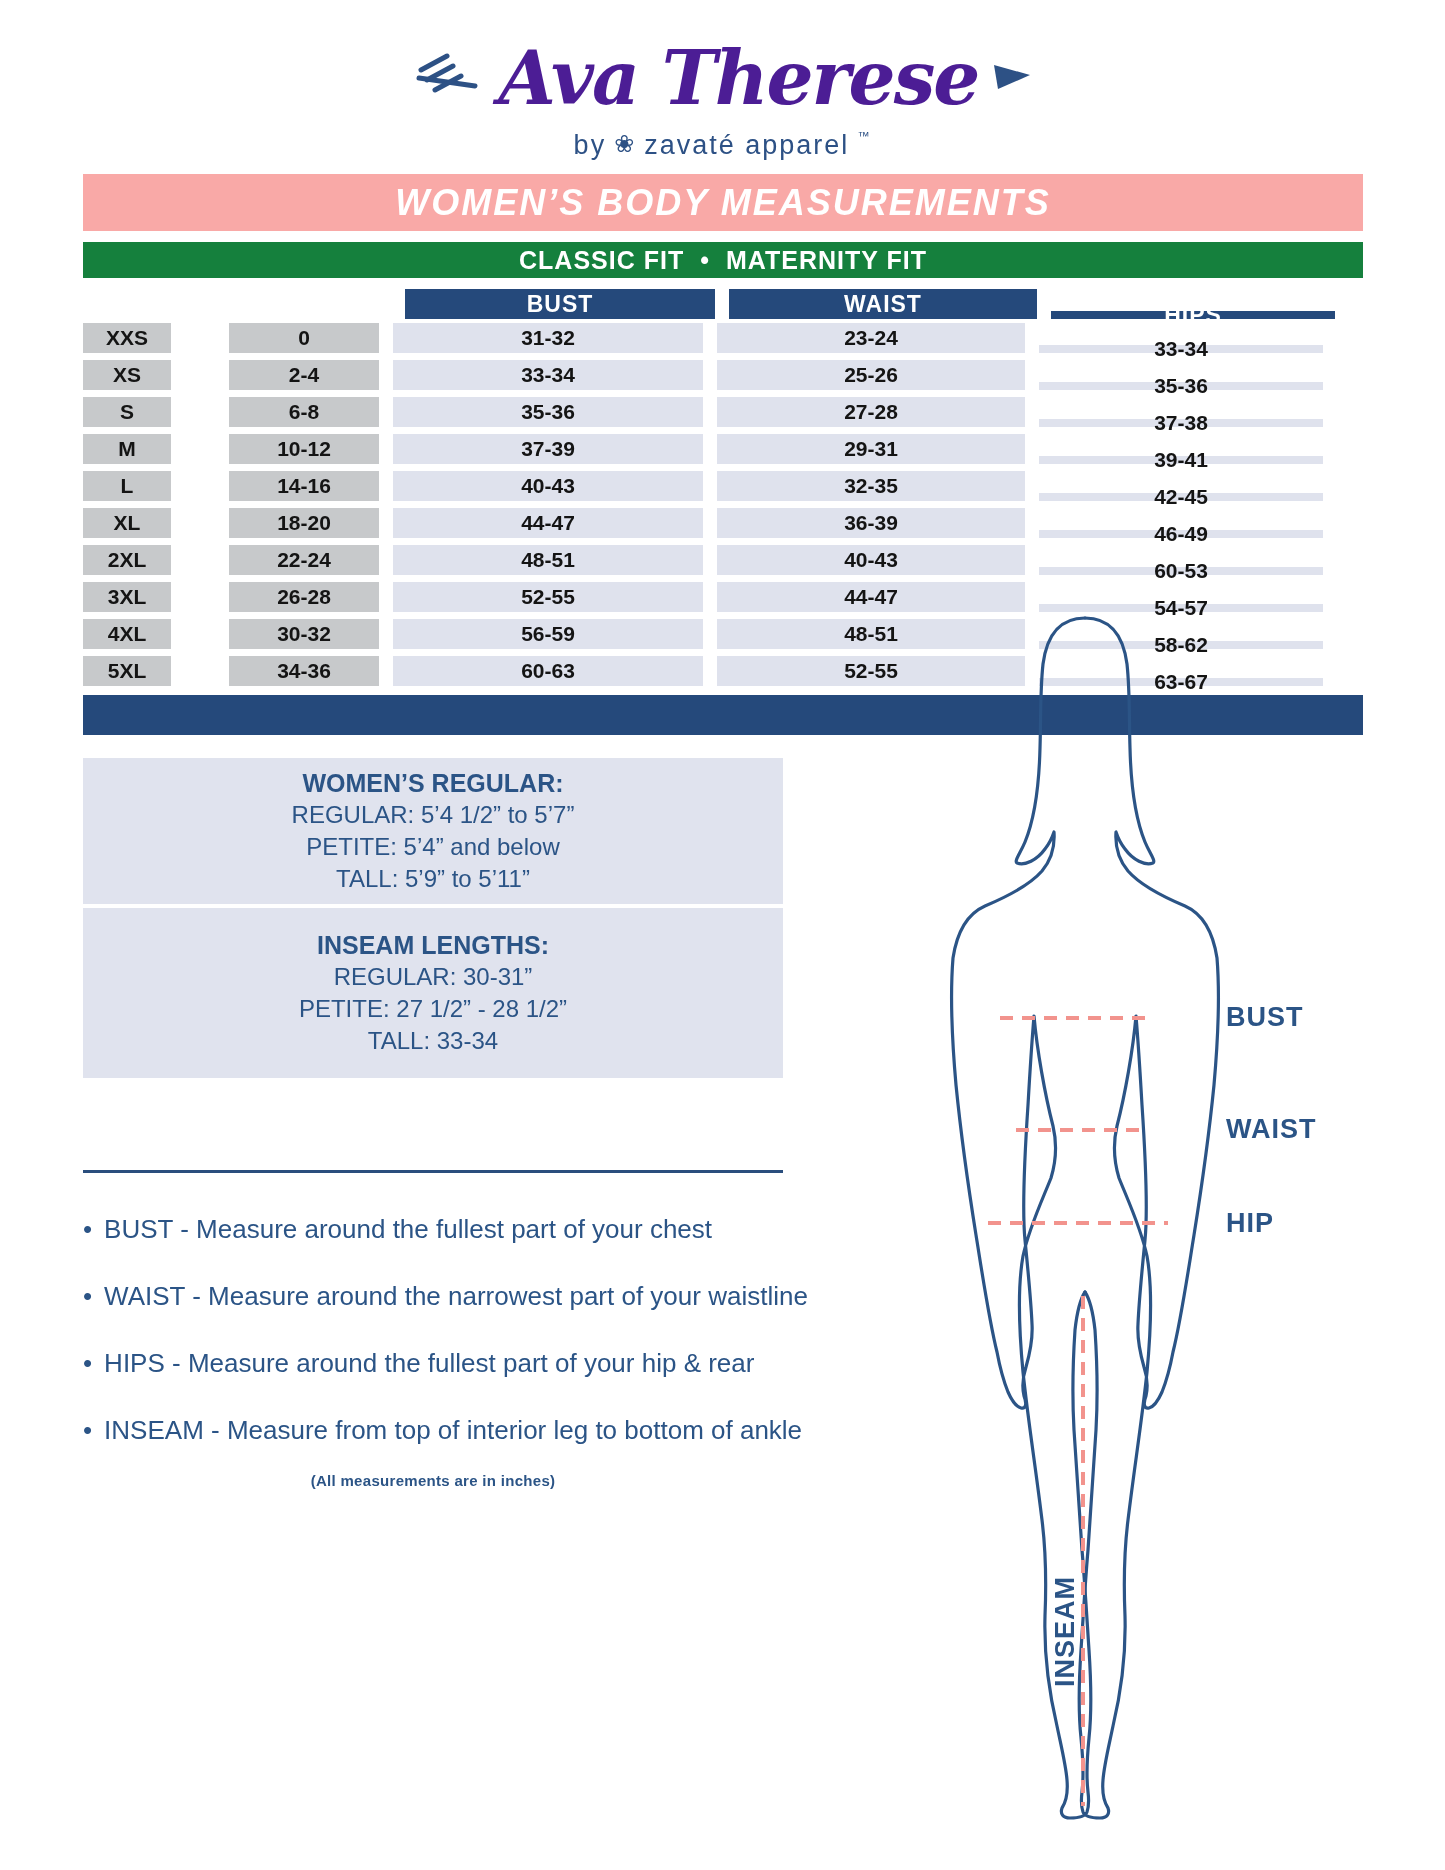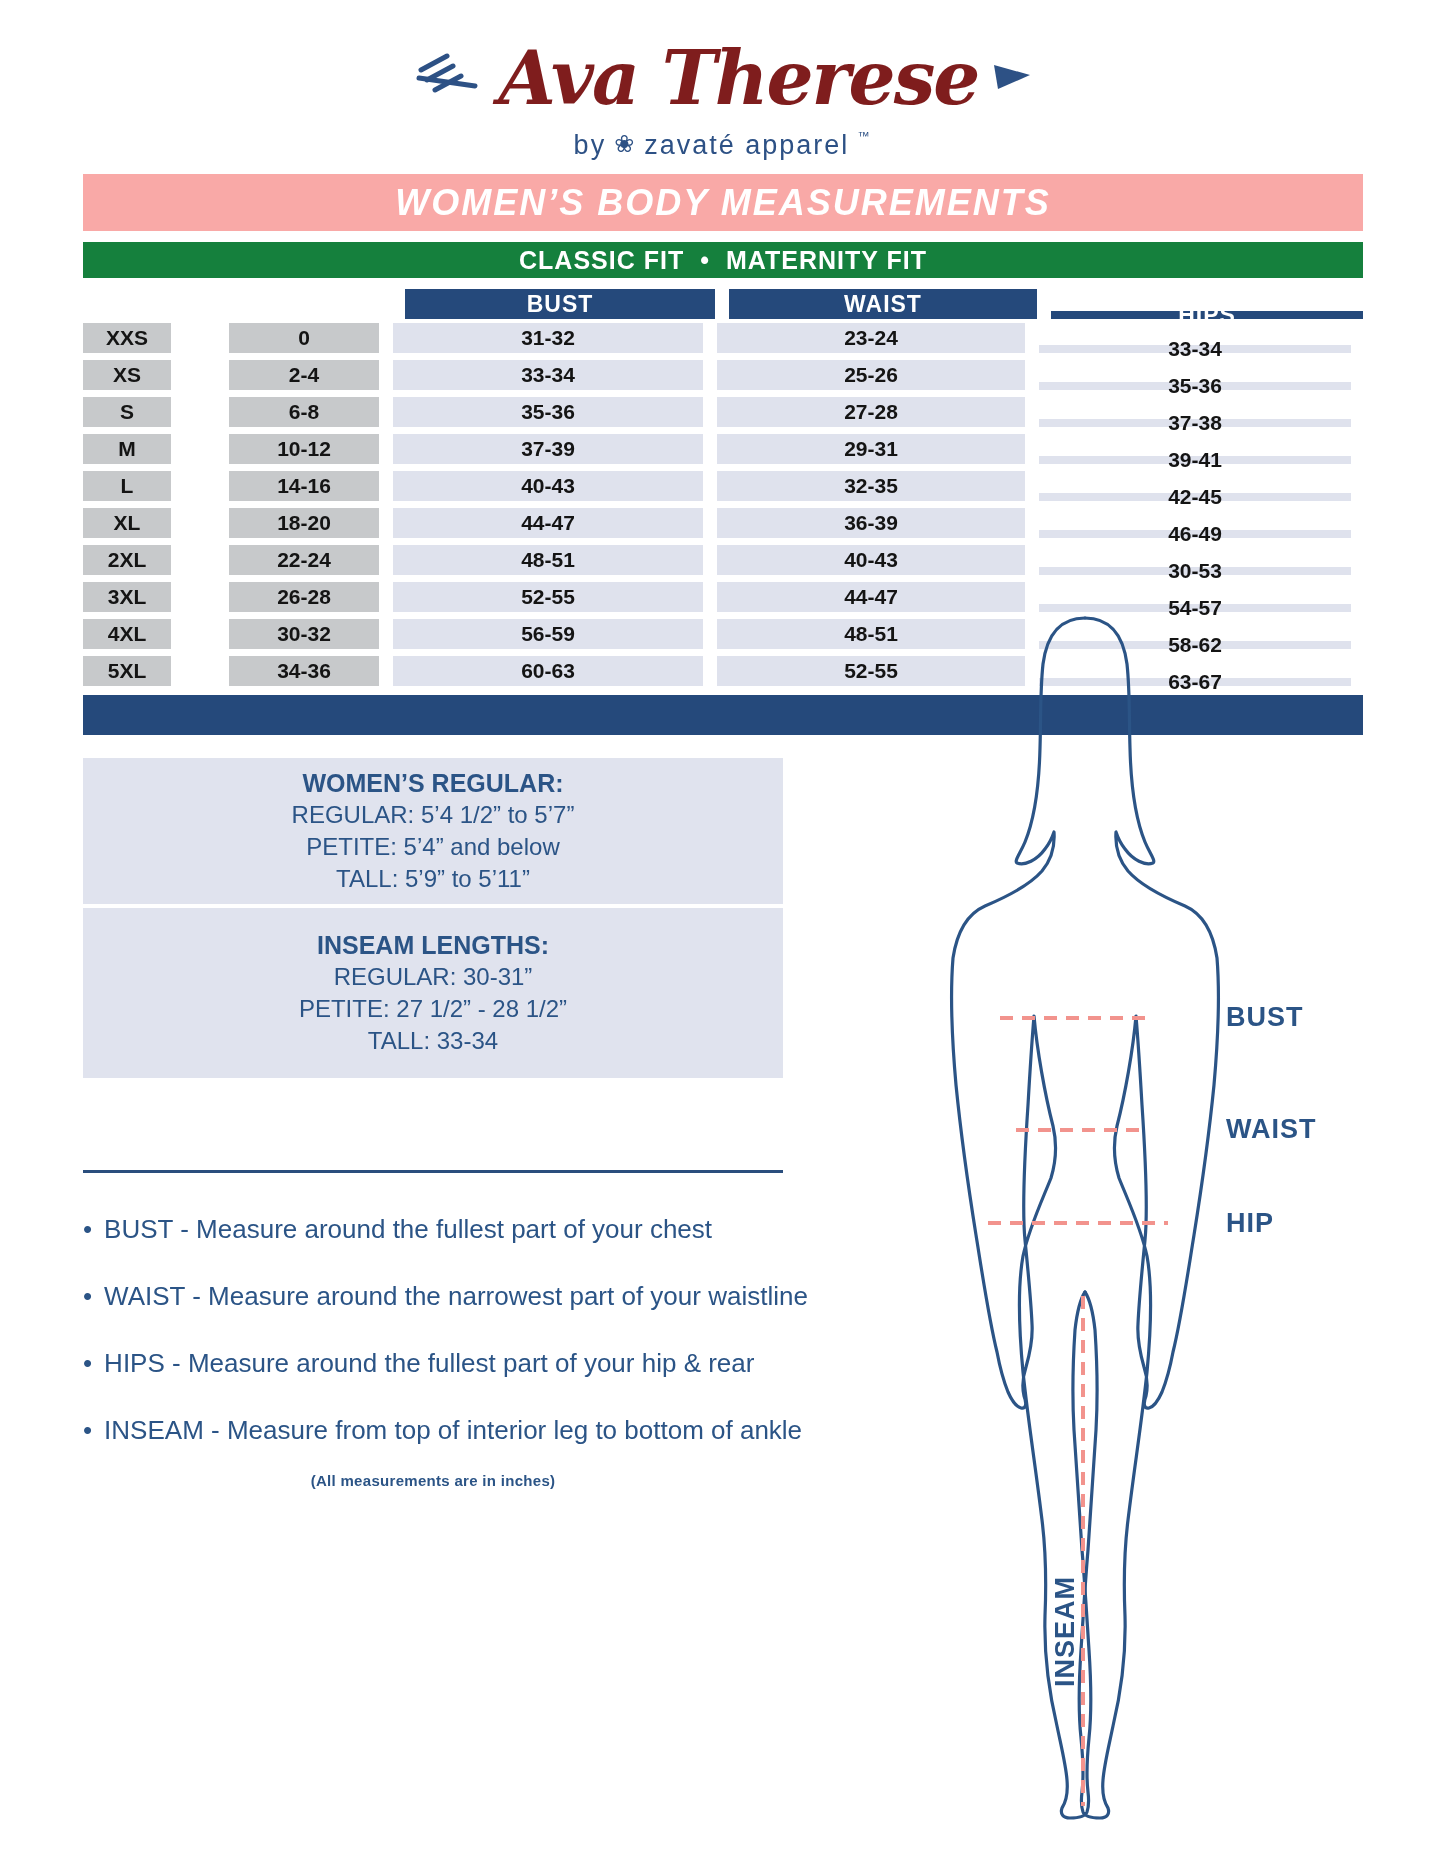--- a/index.html
+++ b/index.html
@@ -3,21 +3,21 @@
 <meta charset="utf-8">
 <style>
   html,body{margin:0;padding:0;background:#fff;}
   .page{position:relative;width:1445px;height:1870px;background:#ffffff;overflow:hidden;
         font-family:"Liberation Sans",sans-serif;}
 
   
   .logo{position:absolute;left:0;top:28px;width:1445px;text-align:center;}
   .logo-row{display:flex;align-items:center;justify-content:center;gap:14px;height:100px;}
   .logo-script{font-family:"DejaVu Serif",serif;font-style:italic;font-weight:bold;
-               font-size:74px;color:#7f1d1d;letter-spacing:-2px;line-height:1;}
+               font-size:74px;color:#4c1d95;letter-spacing:-2px;line-height:1;}
   .logo-byline{margin-top:2px;display:flex;align-items:flex-start;justify-content:center;gap:8px;
                font-size:27px;color:#2D5185;letter-spacing:2px;font-weight:500;}
   .flower{font-size:24px;line-height:27px;}
   .tm{font-size:12px;line-height:12px;margin-top:0px;}
 
   
   .banner-pink{position:absolute;left:83px;top:174px;width:1280px;height:57px;background:#F9A9A7;
                display:flex;align-items:center;justify-content:center;}
   .banner-pink span{color:#fff;font-size:36px;font-weight:bold;letter-spacing:2px;font-style:italic;}
   .fit-bar{position:absolute;left:83px;top:242px;width:1280px;height:36px;background:#15803d;
@@ -32,21 +32,21 @@
   .cell{display:flex;align-items:center;justify-content:center;font-weight:bold;}
   .hcell{background:#25497B;color:#fff;font-size:23px;letter-spacing:1px;}
   .dcell{font-size:21px;color:#141414;}
   .c-gray{background:#C7C9CB;}
   .c-lav{background:#DFE2ED;}
   .w-ussize{width:308px;margin-right:14px;margin-top:37px;}
   .w-label{width:88px;margin-right:58px;}
   .w-range{width:150px;margin-right:14px;}
   .w-bust{width:310px;margin-right:14px;}
   .w-waist{width:308px;margin-right:14px;}
-  .w-hips{width:312px;margin-top:22px;}
+  .w-hips{width:284px;margin-top:22px;}
   .navy-footer{position:absolute;left:83px;top:695px;width:1280px;height:40px;background:#25497B;}
 
   
   .info-box{position:absolute;left:83px;width:700px;background:#E0E3EE;color:#2B5486;
             display:flex;flex-direction:column;align-items:center;justify-content:center;
             text-align:center;}
   .box-height{top:758px;height:146px;}
   .box-inseam{top:908px;height:170px;}
   .info-title{font-weight:bold;font-size:25px;line-height:32px;}
   .info-line{font-size:24px;line-height:32px;}
@@ -158,21 +158,21 @@
       <div class="cell dcell c-gray w-range">18-20</div>
       <div class="cell dcell c-lav w-bust">44-47</div>
       <div class="cell dcell c-lav w-waist">36-39</div>
       <div class="cell dcell c-lav w-hips">46-49</div>
     </div>
     <div class="t-row">
       <div class="cell dcell c-gray w-label">2XL</div>
       <div class="cell dcell c-gray w-range">22-24</div>
       <div class="cell dcell c-lav w-bust">48-51</div>
       <div class="cell dcell c-lav w-waist">40-43</div>
-      <div class="cell dcell c-lav w-hips">30-53</div>
+      <div class="cell dcell c-lav w-hips">60-53</div>
     </div>
     <div class="t-row">
       <div class="cell dcell c-gray w-label">3XL</div>
       <div class="cell dcell c-gray w-range">26-28</div>
       <div class="cell dcell c-lav w-bust">52-55</div>
       <div class="cell dcell c-lav w-waist">44-47</div>
       <div class="cell dcell c-lav w-hips">54-57</div>
     </div>
     <div class="t-row">
       <div class="cell dcell c-gray w-label">4XL</div>

